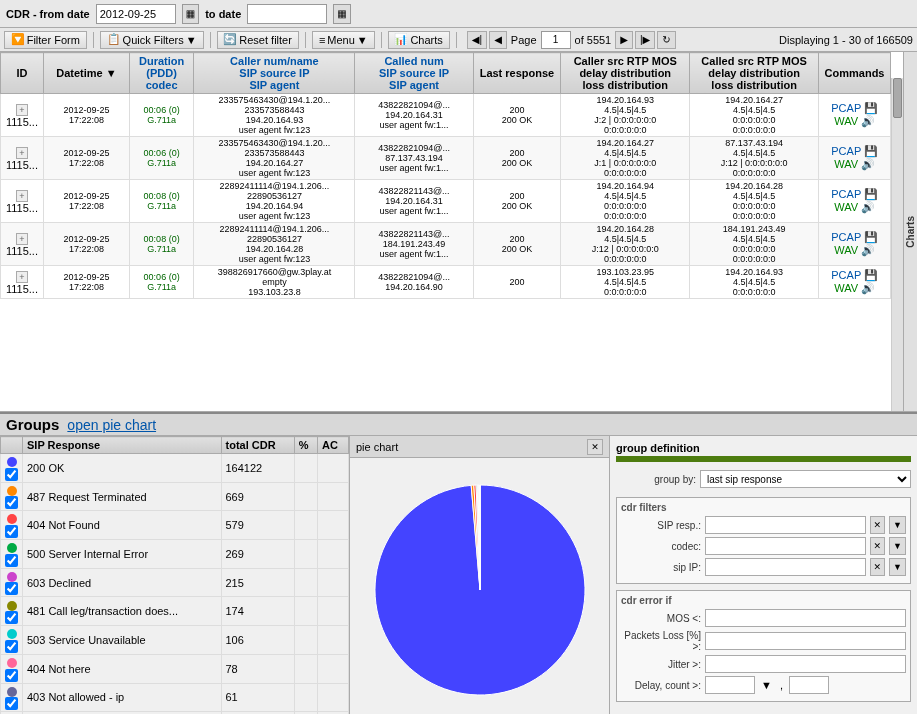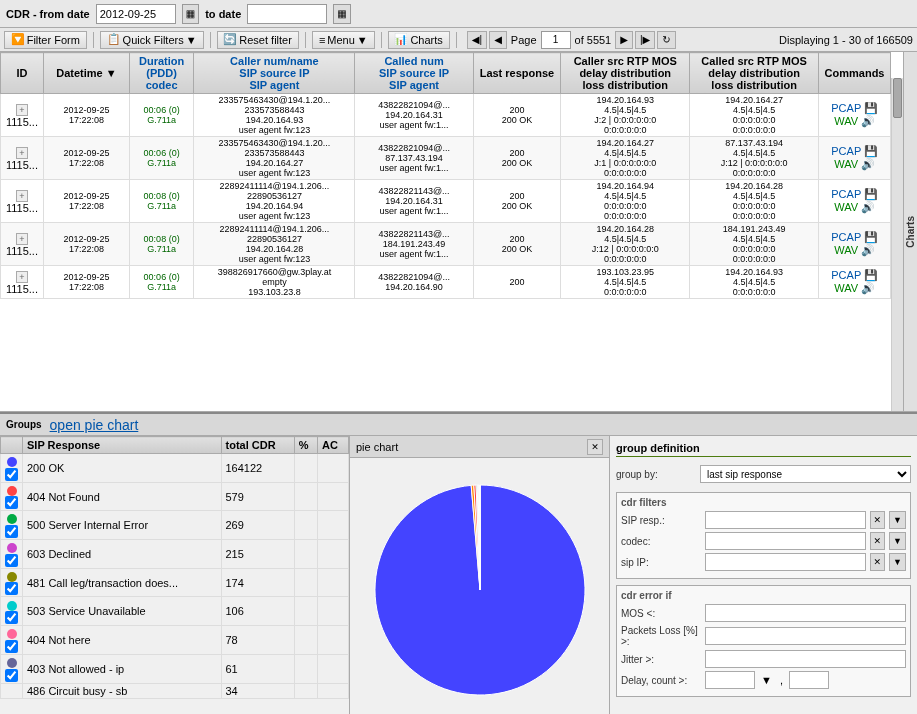--- a/index.html
+++ b/index.html
@@ -123,21 +123,21 @@
     }
     .groups-header {
       background: #d8d8d8;
       border-bottom: 1px solid #aaa;
       padding: 2px 6px;
       display: flex;
       align-items: center;
       gap: 8px;
       height: 22px;
     }
-    .groups-header-label { font-weight: bold; font-size: 10px; }
+    .groups-header-label { font-weight: bold; font-size: 15px; }
     .open-pie-link { color: #0055aa; text-decoration: underline; cursor: pointer; font-size: 14px; }
 
     .left-panel {
       width: 350px;
       border-right: 1px solid #aaa;
       display: flex;
       flex-direction: column;
     }
     .groups-table-wrapper { overflow-y: auto; flex: 1; }
     .groups-table {
@@ -182,28 +182,28 @@
 
     
     .right-panel {
       flex: 1;
       display: flex;
       flex-direction: column;
       padding: 6px;
       gap: 6px;
       overflow-y: auto;
     }
-    .right-panel-title { font-weight: bold; font-size: 11px; border-bottom: 1px solid #4d7c0f; padding-bottom: 2px; margin-bottom: 2px; }
+    .right-panel-title { font-weight: bold; font-size: 11px; border-bottom: 6px solid #4d7c0f; padding-bottom: 2px; margin-bottom: 2px; }
     .field-row {
       display: flex;
       align-items: center;
       gap: 4px;
       margin-bottom: 3px;
     }
-    .field-label { width: 80px; text-align: left; font-size: 10px; color: #333; }
+    .field-label { width: 80px; text-align: right; font-size: 10px; color: #333; }
     .field-input {
       flex: 1;
       border: 1px solid #aaa;
       padding: 1px 3px;
       height: 18px;
       font-size: 10px;
       background: white;
     }
     .field-select {
       flex: 1;
@@ -487,20 +487,30 @@
       <span style="display:inline-block;width:10px;height:10px;background:#4444ff;border-radius:50%;vertical-align:middle;"></span>
       <input type="checkbox" checked="" style="vertical-align: middle;">
     </td>
     <td>200 OK</td>
     <td>164122</td>
     <td></td>
     <td></td>
   </tr>
               <tr>
     <td class="checkbox-cell">
+      <span style="display:inline-block;width:10px;height:10px;background:#ff8800;border-radius:50%;vertical-align:middle;"></span>
+      <input type="checkbox" checked="" style="vertical-align: middle;">
+    </td>
+    <td>487 Request Terminated</td>
+    <td>669</td>
+    <td></td>
+    <td></td>
+  </tr>
+              <tr>
+    <td class="checkbox-cell">
       <span style="display:inline-block;width:10px;height:10px;background:#ff4444;border-radius:50%;vertical-align:middle;"></span>
       <input type="checkbox" checked="" style="vertical-align: middle;">
     </td>
     <td>404 Not Found</td>
     <td>579</td>
     <td></td>
     <td></td>
   </tr>
               <tr>
     <td class="checkbox-cell">

